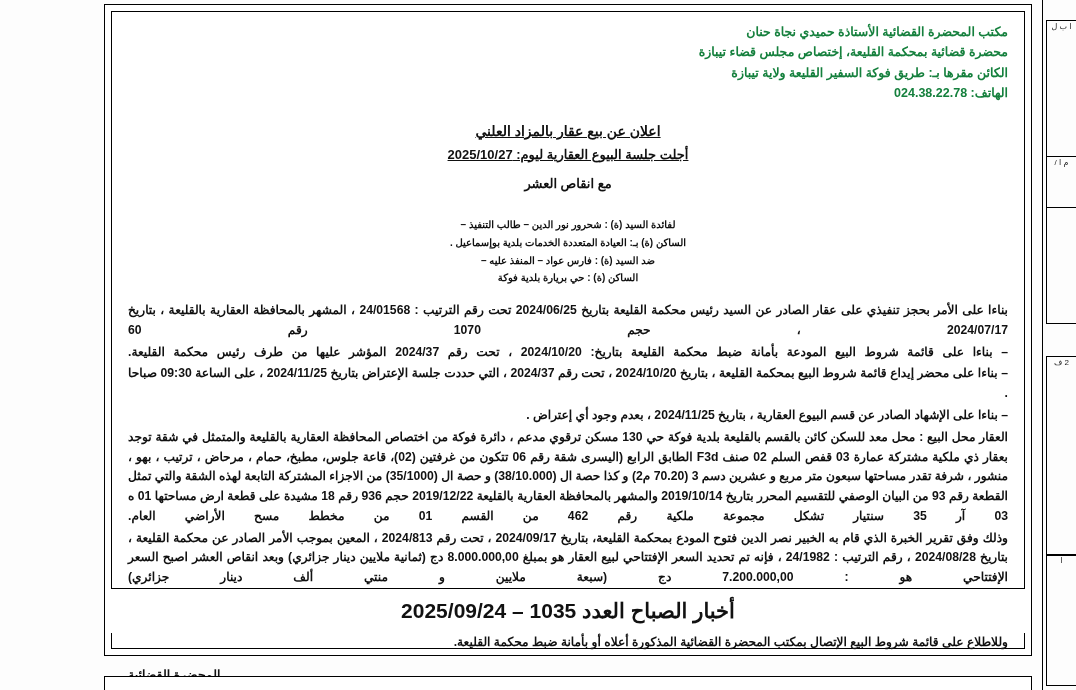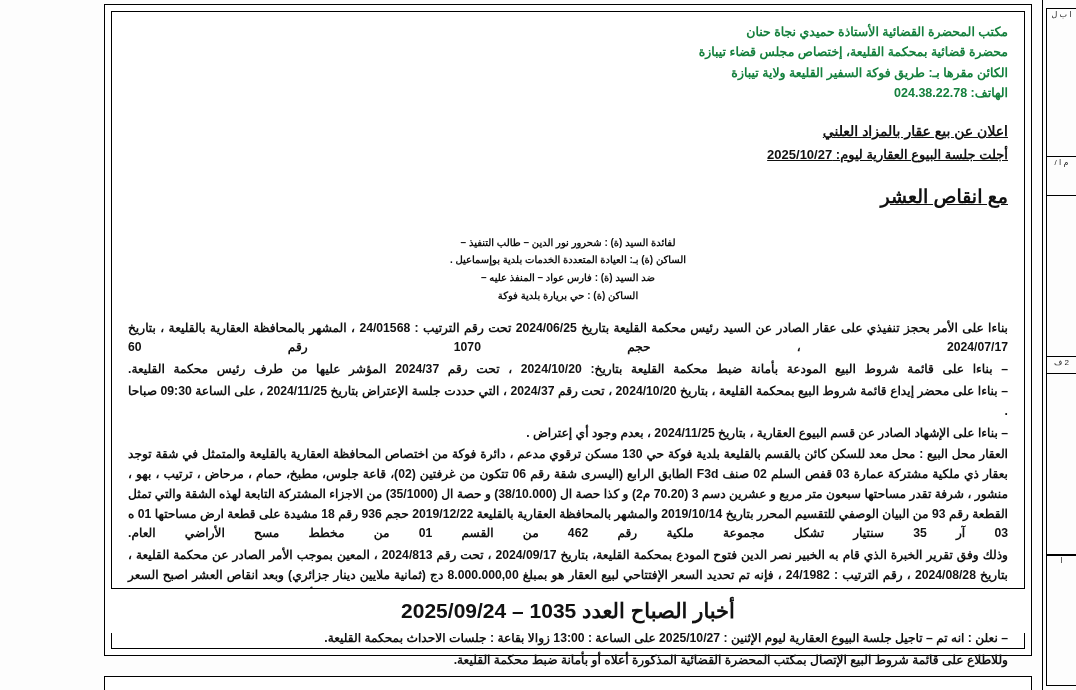--- a/index.html
+++ b/index.html
@@ -36,22 +36,22 @@
     width: 30px;
     box-sizing: border-box;
     border: 1px solid #000;
     border-right: none;
     font-size: 8px;
     line-height: 1.5;
     text-align: center;
     color: #222;
     overflow: hidden;
   }
-  .side-box.a { top: 8px; height: 188px; }
-  .side-box.b { top: 156px; height: 218px; }
+  .side-box.a { top: 20px; height: 188px; }
+  .side-box.b { top: 156px; height: 168px; }
   .side-box.c { top: 356px; height: 200px; }
   .side-box.d { top: 554px; height: 132px; }
 
   
   .ad-frame {
     position: absolute;
     left: 104px;
     top: 4px;
     width: 928px;
     height: 652px;
@@ -74,39 +74,38 @@
     text-align: right;
     font-size: 12.5px;
     font-weight: bold;
     line-height: 1.62;
     color: #15803d;
   }
   .hdr div { white-space: nowrap; }
   .hdr .phone { font-weight: bold; letter-spacing: .2px; }
 
   .title-block {
-    text-align: right;
+    text-align: center;
     margin-top: 16px;
     line-height: 1.75;
   }
   .title-main {
     font-size: 14px;
     font-weight: bold;
     text-decoration: underline;
   }
   .title-sub {
     font-size: 13px;
     font-weight: bold;
     text-decoration: underline;
   }
   .title-sub2 {
-    font-size: 19px;
-    font-weight: bold;
-    text-decoration: underline;
-    margin-top: 14px;
+    font-size: 13px;
+    font-weight: bold;
+    margin-top: 7px;
   }
 
   .parties {
     margin-top: 20px;
     text-align: right;
     font-size: 10px;
     font-weight: bold;
     line-height: 1.78;
     padding-right: 0;
   }

